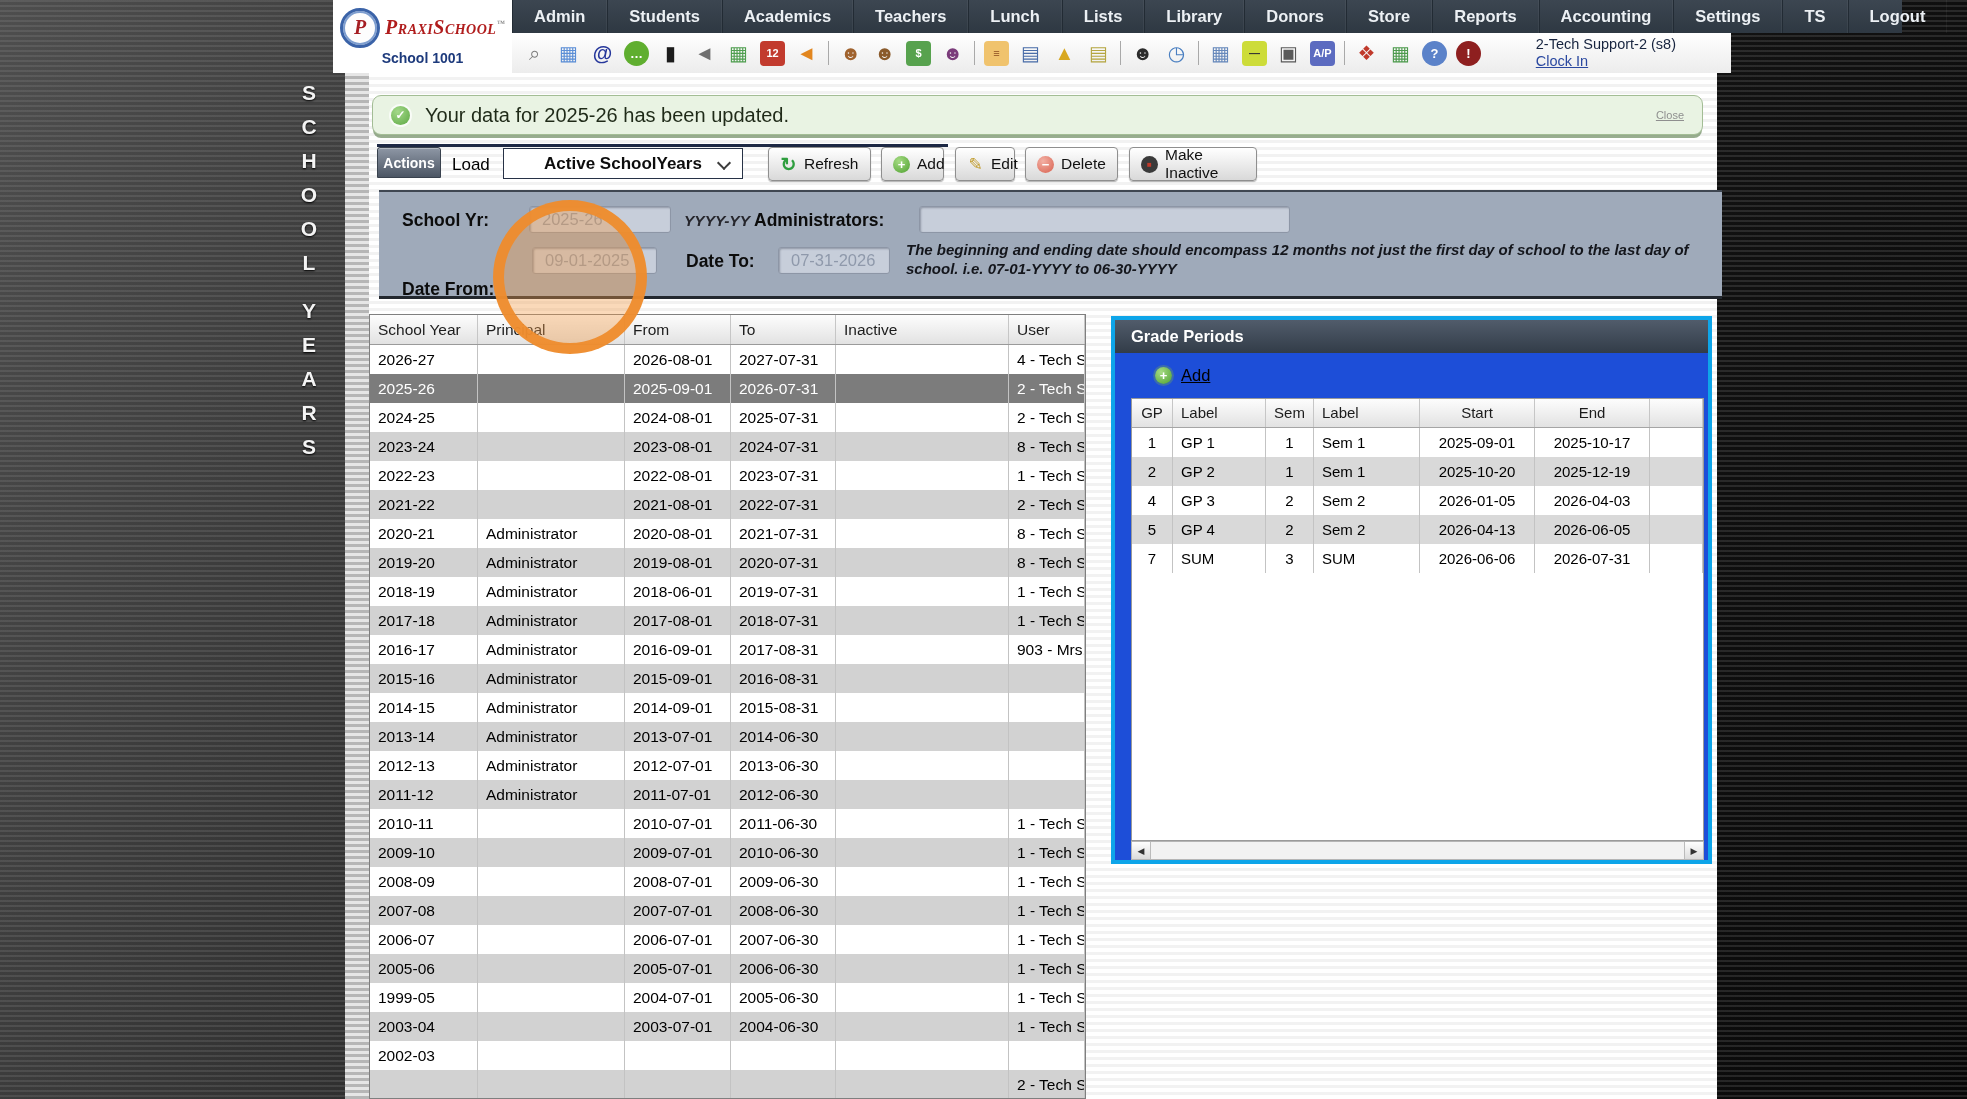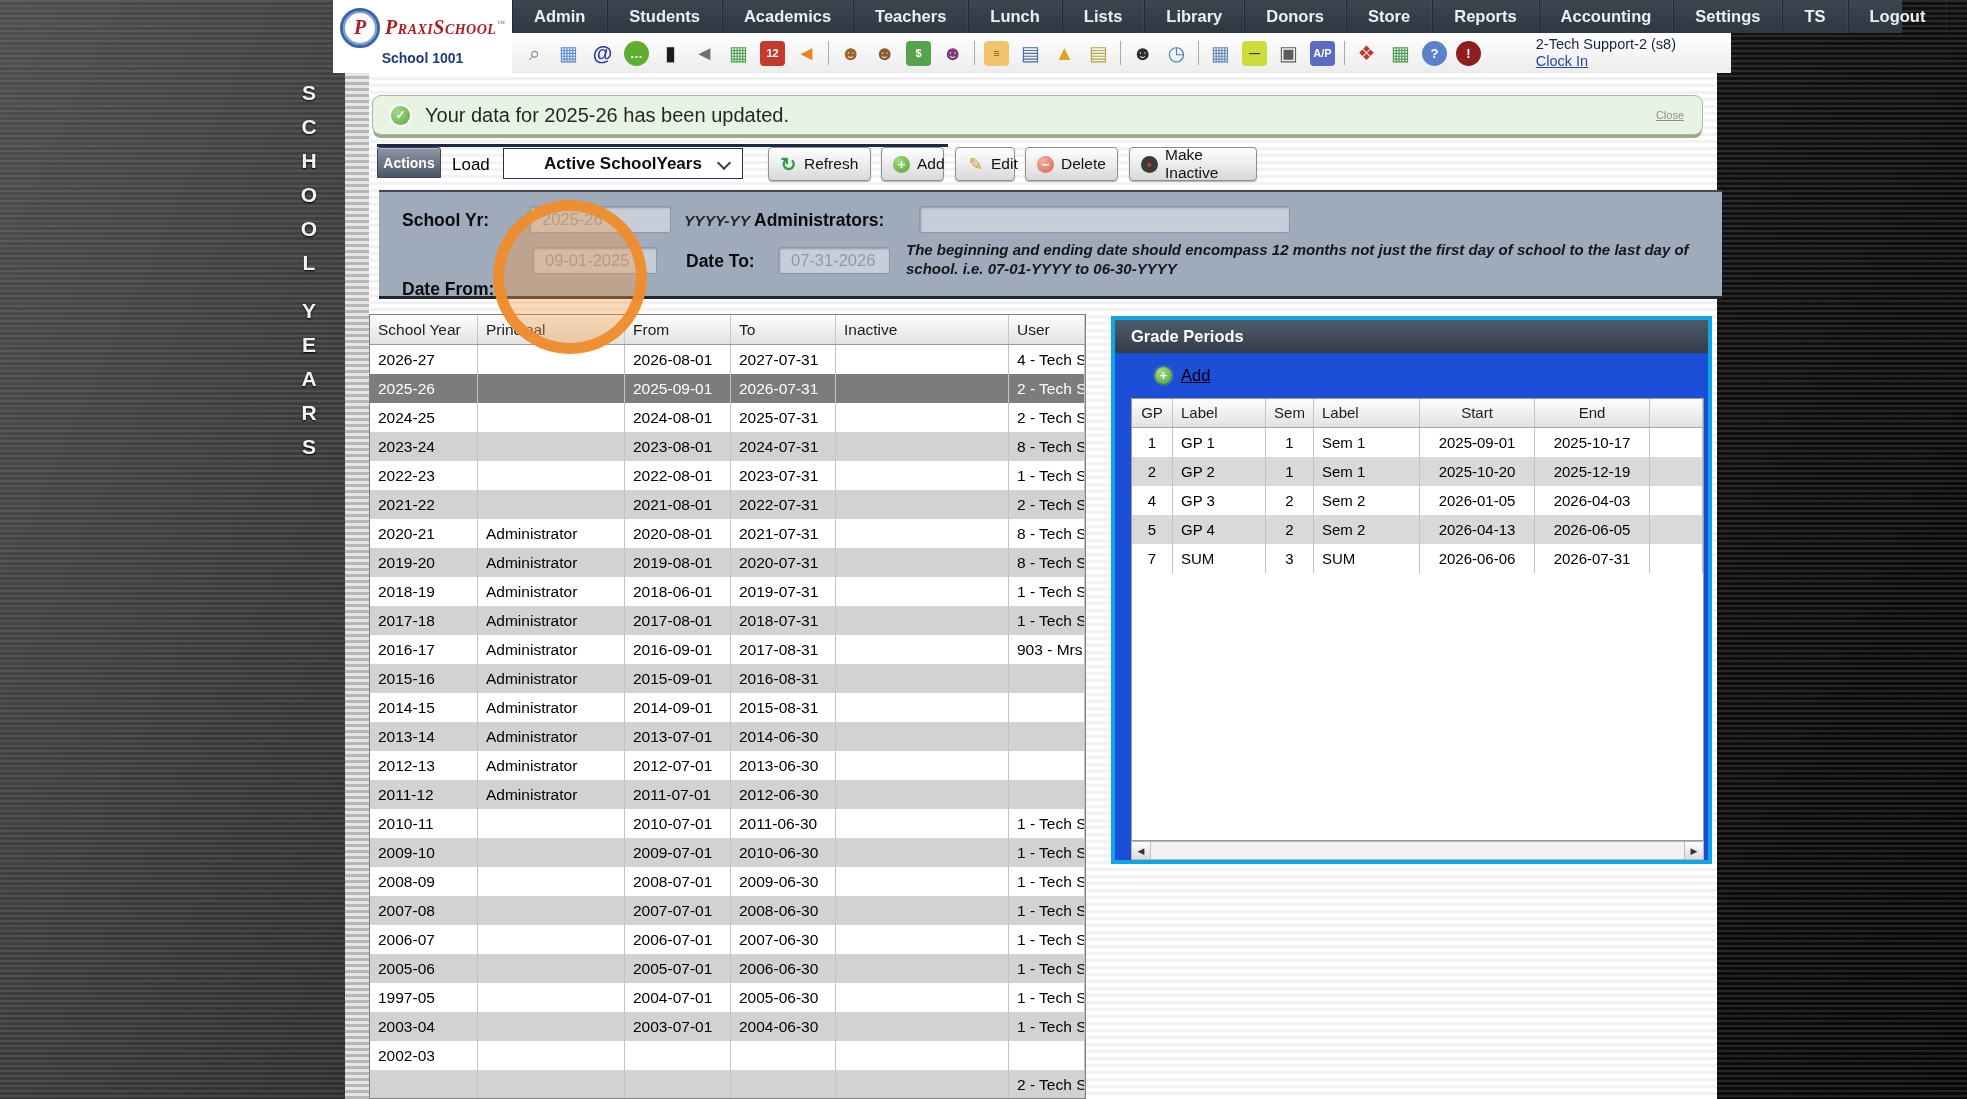--- a/index.html
+++ b/index.html
@@ -447,21 +447,21 @@
       </div>
       <div class="sy-row sy-grid">
         <div class="sy-cell">2005-06</div>
         <div class="sy-cell"></div>
         <div class="sy-cell">2005-07-01</div>
         <div class="sy-cell">2006-06-30</div>
         <div class="sy-cell"></div>
         <div class="sy-cell">1 - Tech S</div>
       </div>
       <div class="sy-row sy-grid">
-        <div class="sy-cell">1997-05</div>
+        <div class="sy-cell">1999-05</div>
         <div class="sy-cell"></div>
         <div class="sy-cell">2004-07-01</div>
         <div class="sy-cell">2005-06-30</div>
         <div class="sy-cell"></div>
         <div class="sy-cell">1 - Tech S</div>
       </div>
       <div class="sy-row sy-grid">
         <div class="sy-cell">2003-04</div>
         <div class="sy-cell"></div>
         <div class="sy-cell">2003-07-01</div>

